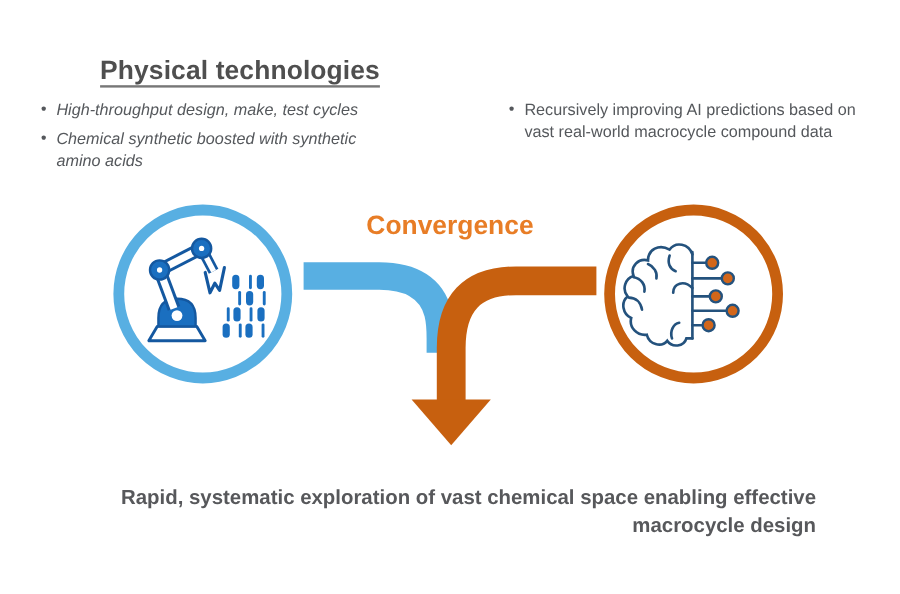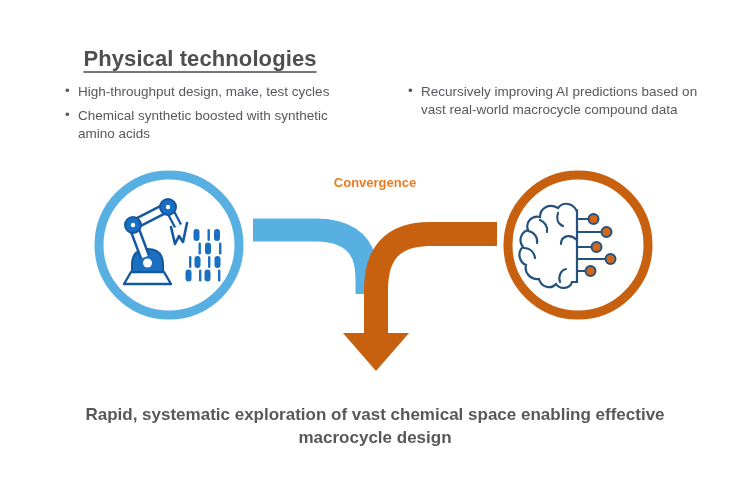--- a/index.html
+++ b/index.html
@@ -15,28 +15,28 @@
     letter-spacing:.1px;
   }
   .heading.left{left:40px;width:320px;}
   .heading.right{left:395px;width:320px;}
   .bullets{
     position:absolute;top:83px;margin:0;padding:0;list-style:none;
     font-size:13.5px;line-height:1.33;color:#55585c;
   }
   .bullets li{position:relative;padding-left:13px;margin-bottom:6px;}
   .bullets li::before{content:"\2022";position:absolute;left:0;top:-1px;}
-  .bullets.left{left:65px;width:292px;}
-  .bullets.right{left:408px;width:312px;}
+  .bullets.left{left:34px;width:292px;font-style:italic;}
+  .bullets.right{left:424px;width:312px;}
   .convergence{
     position:absolute;left:299px;top:175px;width:152px;text-align:center;
-    font-size:13px;font-weight:bold;color:#e87d26;
+    font-size:22px;font-weight:bold;color:#e87d26;
   }
   .caption{
-    position:absolute;left:70px;top:404px;width:610px;text-align:center;
+    position:absolute;left:70px;top:404px;width:610px;text-align:right;
     font-size:17px;font-weight:bold;color:#57585b;line-height:1.35;
   }
 </style>
 </head>
 <body>
 
 <div class="canvas">
 
   <svg class="graphic" width="750" height="495" viewBox="0 0 750 495">
 

